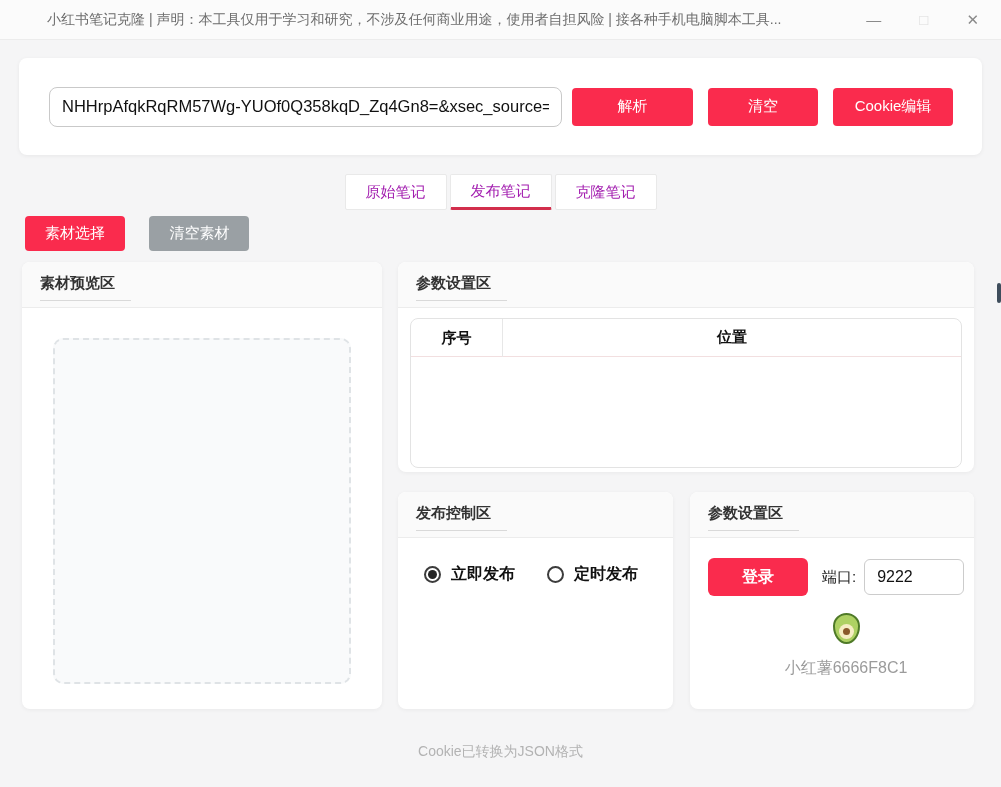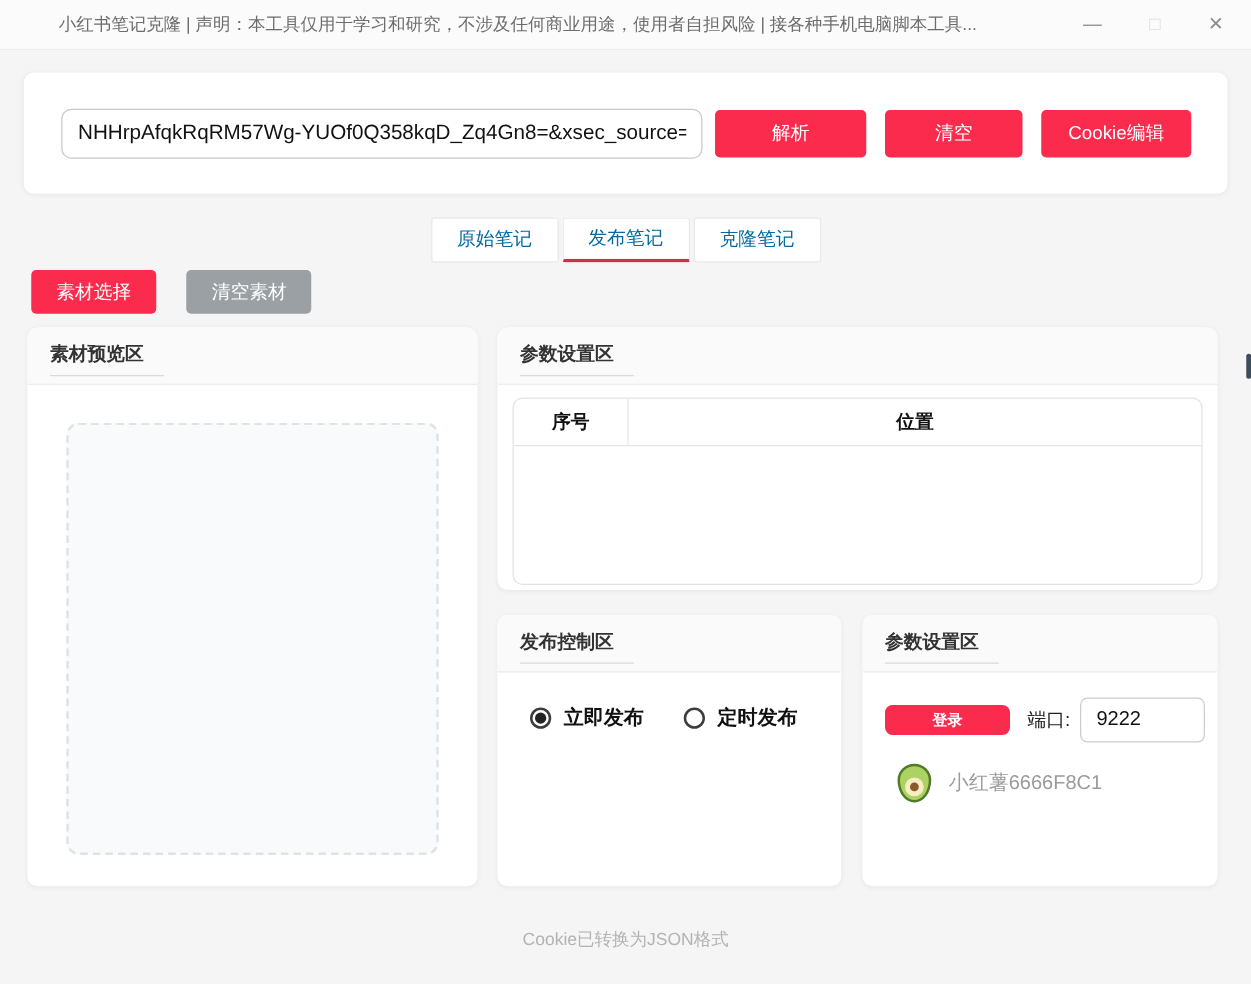--- a/index.html
+++ b/index.html
@@ -40,21 +40,21 @@
   .btn{border:none;border-radius:4px;cursor:pointer;font-family:inherit;}
   .btn-red{background:var(--accent);color:#fff;}
   .url-btn{height:38px;font-size:15px;}
   .btn-parse{width:121px;margin-left:10px;}
   .btn-clear{width:110px;margin-left:15px;}
   .btn-cookie{width:120px;margin-left:15px;}
   
   .tabs-row{margin-top:19px;display:flex;justify-content:center;gap:3px;}
   .tab{
     background:#fff;border:1px solid #e9e9e9;border-radius:2px;
-    height:36px;line-height:34px;padding:0 20px;font-size:15px;color:#0369a1;cursor:pointer;
+    height:36px;line-height:34px;padding:0 20px;font-size:15px;color:#a21caf;cursor:pointer;
   }
   .tab.active{border-bottom:3px solid var(--accent-dark);line-height:31px;}
   
   .material-row{margin:6px 0 0 25px;}
   .btn-material{width:100px;height:35px;font-size:15px;color:#fff;}
   .btn-material.select{background:var(--accent);}
   .btn-material.clear{background:var(--gray-btn);margin-left:20px;}
   
   .main{margin:11px 0 16px 22px;display:grid;grid-template-columns:360px 576px;gap:16px;}
   .panel{
@@ -87,27 +87,27 @@
   .radio-circle{width:17px;height:17px;border:2px solid #3c3c3c;border-radius:50%;position:relative;flex:0 0 auto;}
   .radio-circle.checked::after{
     content:"";position:absolute;inset:2px;background:#242424;border-radius:50%;
   }
   .publish-btn{
     display:block;margin:18px auto 0;width:259px;height:44px;border-radius:6px;
     font-size:18px;font-weight:bold;
   }
   .params-panel{height:217px;}
   .params-row{margin:20px 0 0 18px;display:flex;align-items:center;}
-  .login-btn{width:100px;height:24px;border-radius:6px;font-size:12px;font-weight:bold;}
+  .login-btn{width:100px;height:38px;border-radius:6px;font-size:16px;font-weight:bold;}
   .port-label{margin-left:14px;font-size:15px;color:#222;}
   .port-input{
     margin-left:8px;width:100px;height:36px;border:1px solid #ccc;border-radius:6px;
     font-size:16px;color:#111;padding:0 12px;font-family:inherit;outline:none;
   }
-  .account-row{margin:17px 0 0 28px;display:flex;align-items:center;gap:14px;cursor:pointer;}
+  .account-row{margin:17px 0 0 28px;display:flex;align-items:center;gap:14px;cursor:pointer;flex-direction:column;}
   .account-name{font-size:16px;color:#9b9b9b;}
   
   .avocado{width:27px;height:31px;position:relative;}
   .avocado .skin{
     position:absolute;inset:0;background:#aed163;border:2.5px solid #4f7a28;
     border-radius:50% 50% 50% 50% / 42% 42% 58% 58%;
   }
   .avocado .flesh{
     position:absolute;left:6px;top:11px;width:15px;height:15px;background:#f6edc3;border-radius:50%;
   }

